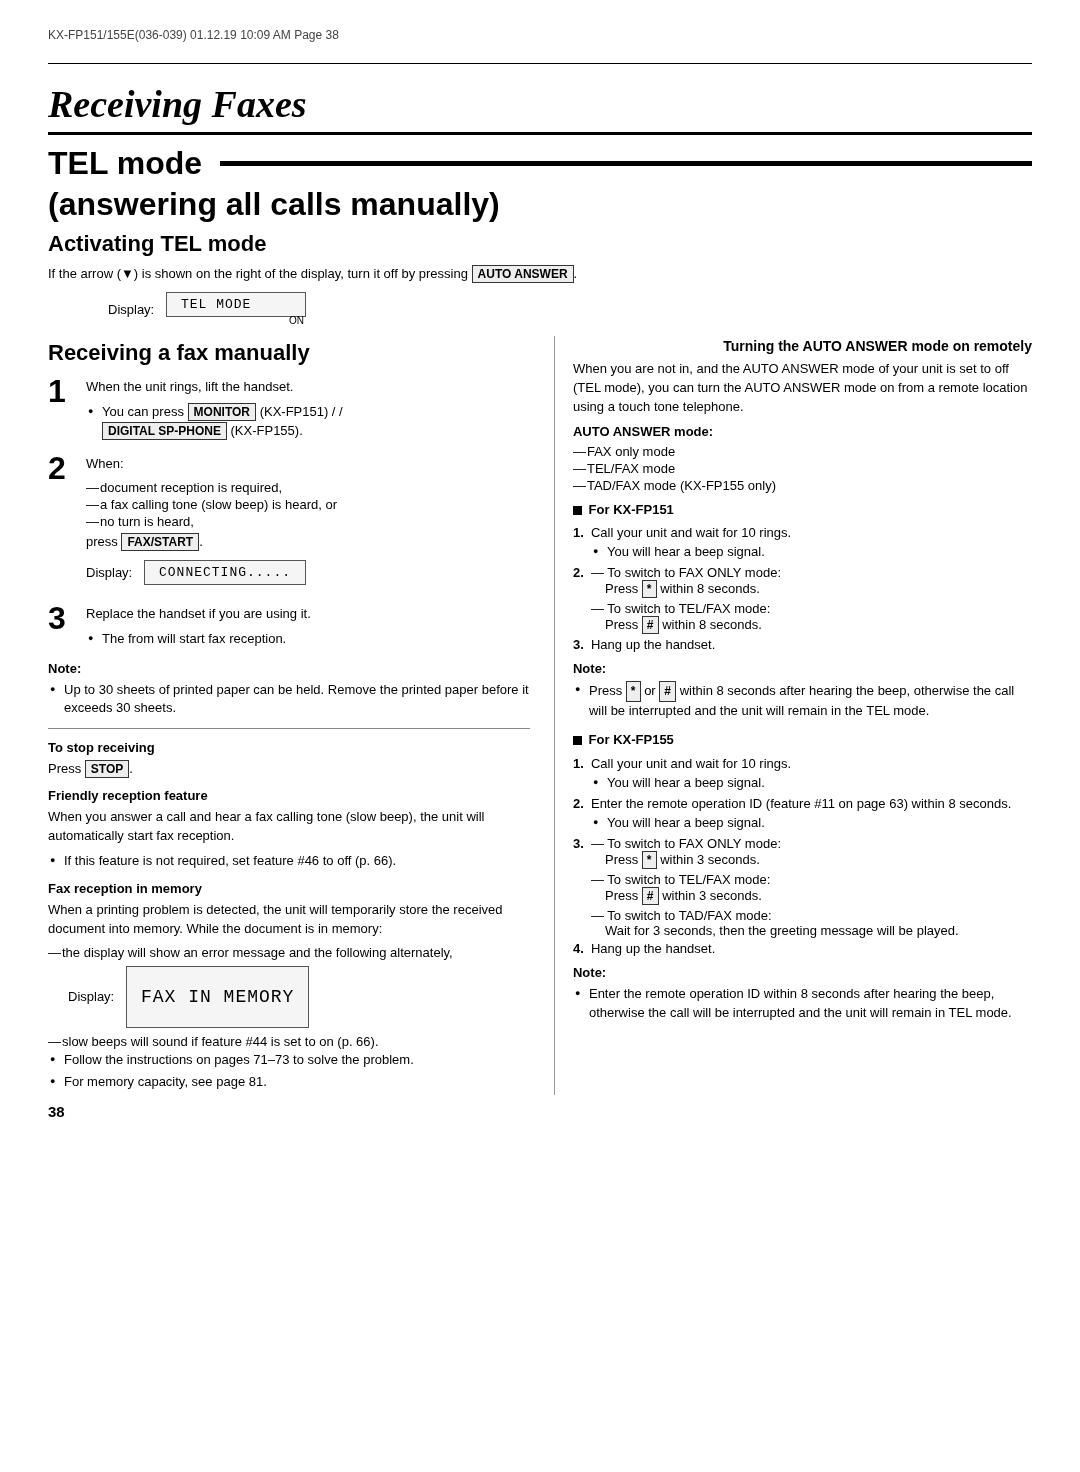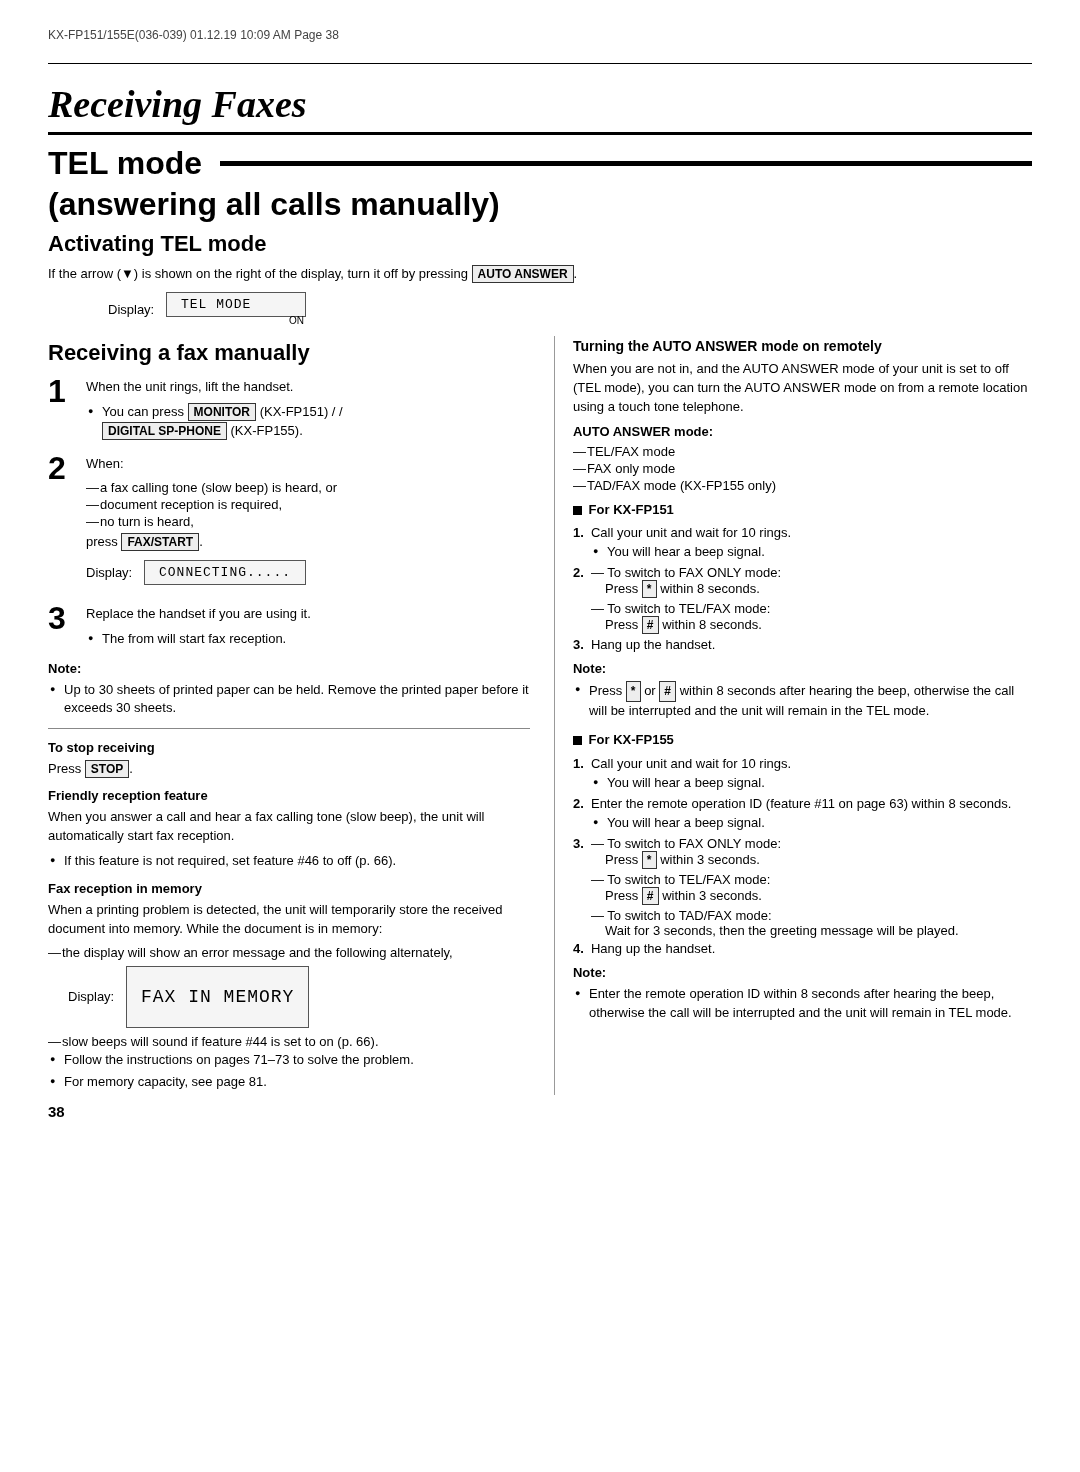--- a/index.html
+++ b/index.html
@@ -118,21 +118,21 @@
       padding: 1px 5px;
       font-family: Arial, sans-serif;
       font-size: 12px;
       font-weight: bold;
       background: #eee;
       white-space: nowrap;
     }
     .note-label { font-weight: bold; margin-bottom: 2px; margin-top: 6px; }
     .subsub-title { font-weight: bold; margin-top: 6px; margin-bottom: 2px; }
     .section-divider { border: none; border-top: 1px solid #888; margin: 10px 0; }
-    .right-section-title { font-weight: bold; font-size: 14px; margin-bottom: 4px; }
+    .right-section-title { font-weight: bold; font-size: 14px; margin-bottom: 4px; text-align: right; }
     .right-sub-title { font-weight: bold; margin-top: 6px; margin-bottom: 2px; }
     .num-list { padding-left: 0; list-style: none; }
     .num-list li { display: flex; align-items: flex-start; margin-bottom: 3px; }
     .num-list li .num { min-width: 18px; font-weight: bold; }
     .indent { padding-left: 14px; }
     .dash-item { padding-left: 14px; position: relative; margin-bottom: 2px; }
     .dash-item::before { content: "—"; position: absolute; left: 0; }
     .page-num { font-size: 15px; font-weight: bold; margin-top: 8px; }
     .display-row-right {
       display: flex;
@@ -218,22 +218,22 @@
           <kbd>DIGITAL SP-PHONE</kbd>
           <span>(KX-FP155).</span>
         </div>
       </div>
     </div>
 
     <div class="step-block">
       <span class="step-num">2</span>
       <div class="step-content">
         <p>When:</p>
+        <div class="dash-item">document reception is required,</div>
         <div class="dash-item">a fax calling tone (slow beep) is heard, or</div>
-        <div class="dash-item">document reception is required,</div>
         <div class="dash-item">no turn is heard,</div>
         <p style="margin-top:4px;">
           <span>press</span>
           <kbd>FAX/START</kbd>.
         </p>
 
         <div class="display-row" style="margin-left:0;">
           <span class="display-label">Display:</span>
           <div class="display-box">
             <span>CONNECTING.....</span>
@@ -283,22 +283,22 @@
     <div class="bullet">For memory capacity, see page 81.</div>
 
   </div>
 
   <div class="col-right">
 
     <p class="right-section-title">Turning the AUTO ANSWER mode on remotely</p>
     <p>When you are not in, and the AUTO ANSWER mode of your unit is set to off (TEL mode), you can turn the AUTO ANSWER mode on from a remote location using a touch tone telephone.</p>
 
     <p class="right-sub-title">AUTO ANSWER mode:</p>
+    <div class="dash-item">FAX only mode</div>
     <div class="dash-item">TEL/FAX mode</div>
-    <div class="dash-item">FAX only mode</div>
     <div class="dash-item">TAD/FAX mode (KX-FP155 only)</div>
 
     <p style="margin-top:8px; font-weight:bold;">
       <span class="black-square"></span>
       <span>For KX-FP151</span>
     </p>
 
     <ol class="num-list">
       <li>
         <span class="num">1.</span>

